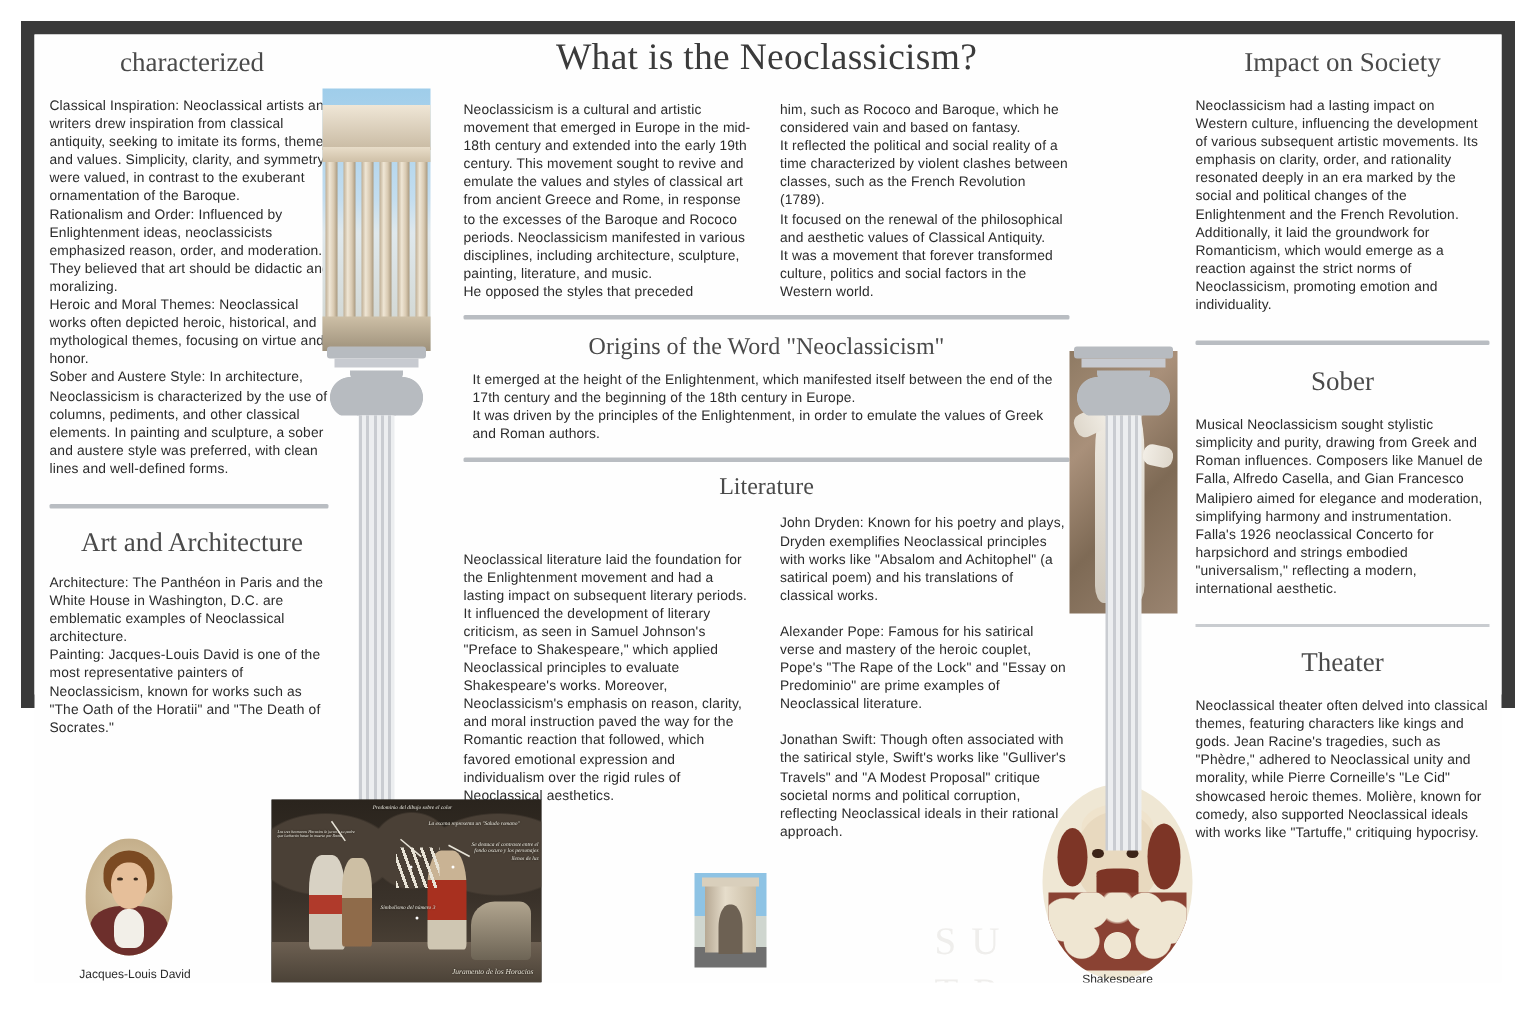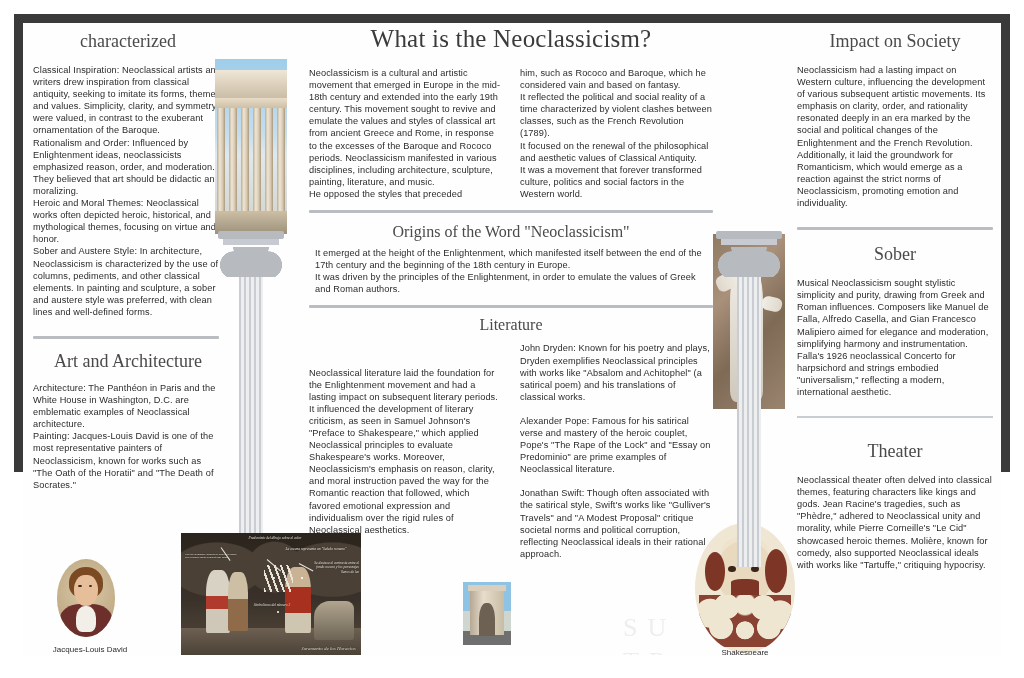--- a/index.html
+++ b/index.html
@@ -372,18 +372,18 @@
       <div class="shaft" style="width:24px;height:290px;"></div>
     </div>
 
     <div class="col-right">
       <h2 class="sec-title title-lg" style="margin-top:6px;">Impact on Society</h2>
       <p class="body-text" style="margin:12px 0 0 0;">Neoclassicism had a lasting impact on Western culture, influencing the development of various subsequent artistic movements. Its emphasis on clarity, order, and rationality resonated deeply in an era marked by the social and political changes of the Enlightenment and the French Revolution. Additionally, it laid the groundwork for Romanticism, which would emerge as a reaction against the strict norms of Neoclassicism, promoting emotion and individuality.</p>
       <div class="hr" style="margin:18px 0 0 0;"></div>
       <h2 class="sec-title title-lg" style="margin-top:14px;">Sober</h2>
       <p class="body-text" style="margin:12px 0 0 0;">Musical Neoclassicism sought stylistic simplicity and purity, drawing from Greek and Roman influences. Composers like Manuel de Falla, Alfredo Casella, and Gian Francesco Malipiero aimed for elegance and moderation, simplifying harmony and instrumentation. Falla's 1926 neoclassical Concerto for harpsichord and strings embodied "universalism," reflecting a modern, international aesthetic.</p>
       <div class="hr-thin" style="margin:18px 0 0 0;"></div>
-      <h2 class="sec-title title-lg" style="margin-top:23px;">Theater</h2>
+      <h2 class="sec-title title-lg" style="margin-top:13px;">Theater</h2>
       <p class="body-text" style="margin:12px 0 0 0;">Neoclassical theater often delved into classical themes, featuring characters like kings and gods. Jean Racine's tragedies, such as "Phèdre," adhered to Neoclassical unity and morality, while Pierre Corneille's "Le Cid" showcased heroic themes. Molière, known for comedy, also supported Neoclassical ideals with works like "Tartuffe," critiquing hypocrisy.</p>
     </div>
 
   </div>
 </div>
 
 </body></html>

